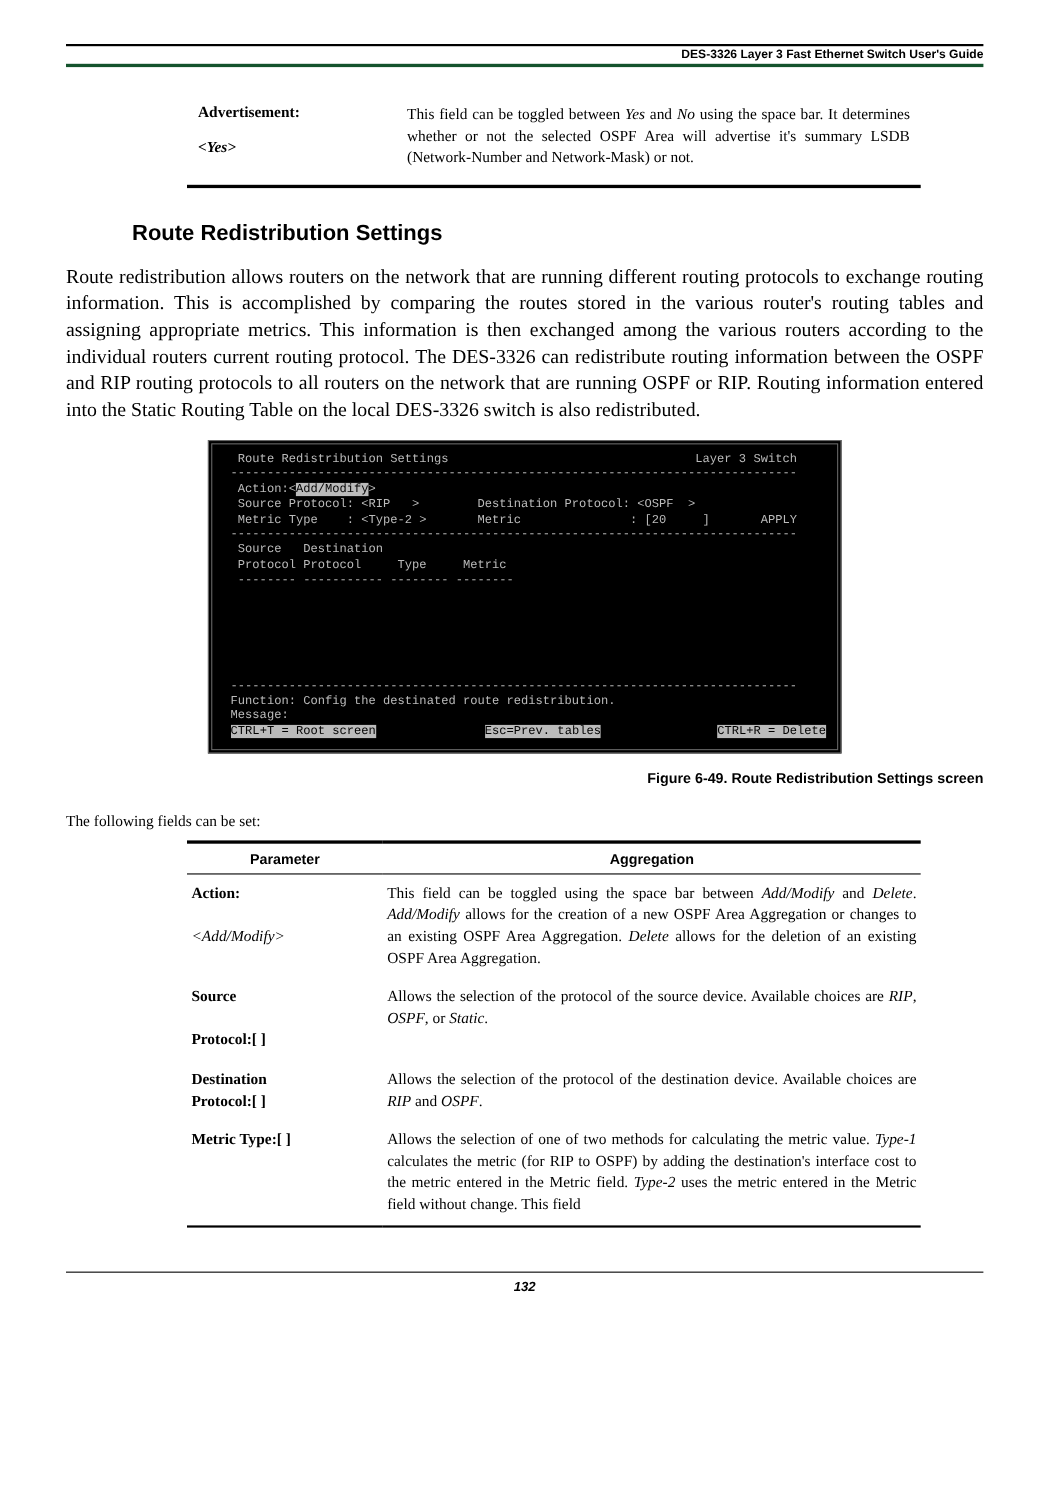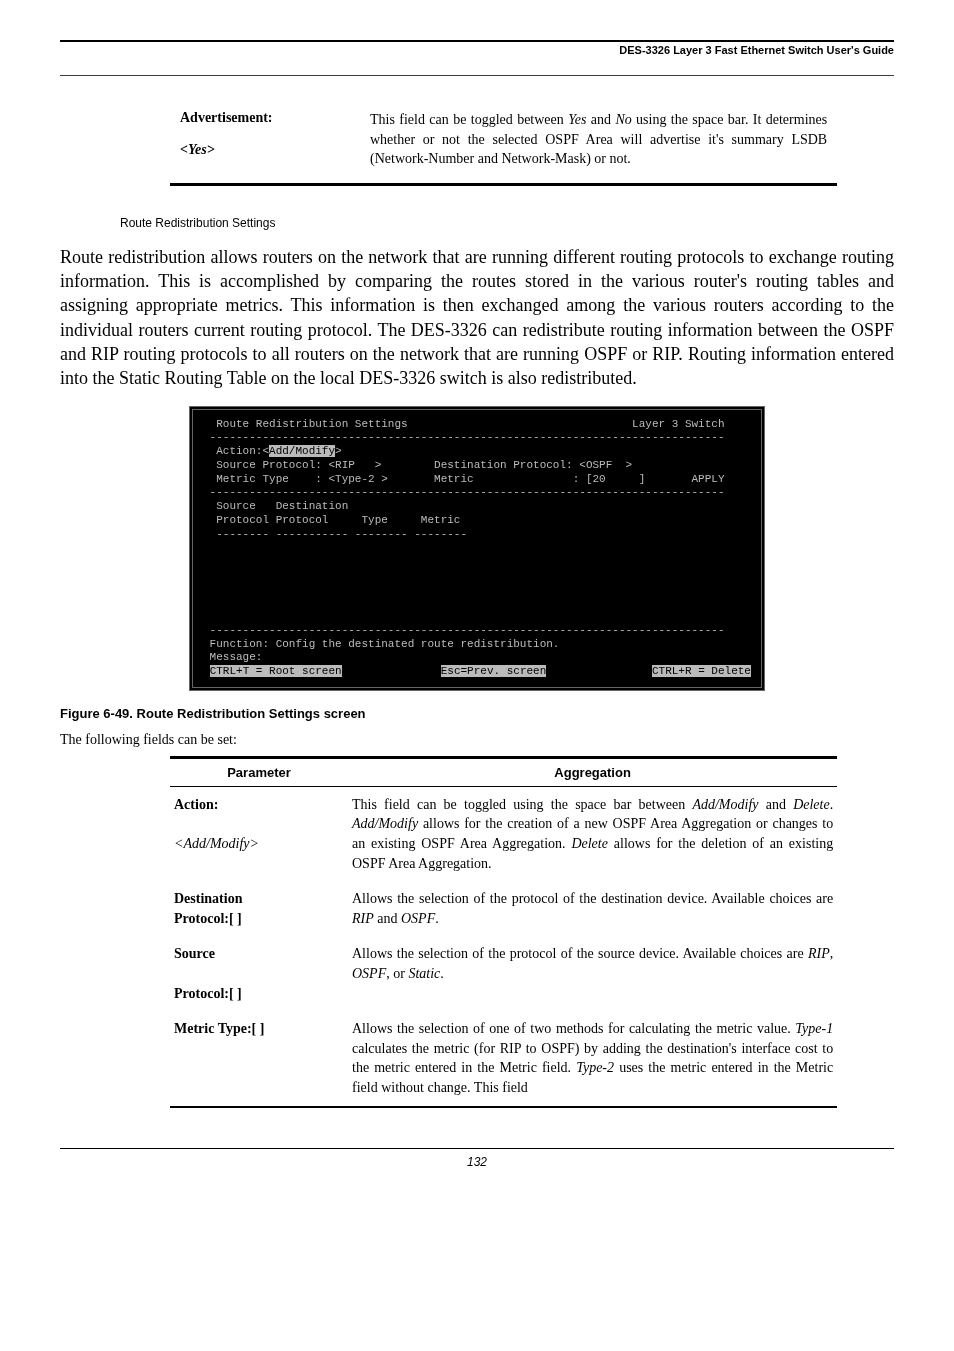--- a/index.html
+++ b/index.html
@@ -14,22 +14,22 @@
   }
   .top-header-line {
     border-top: 2px solid #000;
     margin-bottom: 2px;
   }
   .top-header {
     text-align: right;
     font-family: Arial, sans-serif;
     font-size: 11px;
     font-weight: bold;
-    border-bottom: 1px solid #14532d;
-    padding-bottom: 19px;
+    border-bottom: 3px solid #14532d;
+    padding-bottom: 2px;
     margin-bottom: 30px;
   }
   .param-table {
     width: 80%;
     margin: 0 auto 10px 110px;
     border-collapse: collapse;
   }
   .param-table td {
     vertical-align: top;
     padding: 4px 10px;
@@ -39,22 +39,22 @@
     width: 170px;
     font-family: Georgia, serif;
   }
   .param-table td.right {
     text-align: justify;
     line-height: 1.4;
   }
   .hr-thick { border: none; border-top: 3px solid #000; margin: 10px 0 30px 110px; width: 80%; }
   .section-heading {
     font-family: Arial, sans-serif;
-    font-weight: normal;
-    font-size: 12px;
+    font-weight: bold;
+    font-size: 20px;
     margin: 30px 0 15px 60px;
   }
   .body-para {
     text-align: justify;
     line-height: 1.35;
     margin: 0 0 15px 0;
     font-size: 18px;
   }
   .terminal-wrap {
     text-align: center;
@@ -67,25 +67,25 @@
     color: #bbb;
     font-family: 'Courier New', monospace;
     font-size: 11px;
     text-align: left;
     padding: 8px 10px;
     line-height: 1.25;
     white-space: pre;
   }
   .terminal .hl { background: #bbb; color: #000; }
   .figure-caption {
-    text-align: left;
+    text-align: right;
     font-family: Arial, sans-serif;
     font-weight: bold;
     font-size: 13px;
-    margin: 15px 0 11px;
+    margin: 15px 0 25px;
   }
   .fields-intro {
     font-size: 14px;
     margin-bottom: 8px;
   }
   .desc-table {
     width: 80%;
     margin-left: 110px;
     border-collapse: collapse;
   }
@@ -104,21 +104,21 @@
   }
   .desc-table td.pcol { width: 170px; }
   .desc-table td.dcol { text-align: justify; }
   .desc-bottom-border { border-bottom: 2px solid #000; }
   .page-footer {
     border-top: 1px solid #000;
     margin-top: 40px;
     padding-top: 6px;
     text-align: center;
     font-family: Arial, sans-serif;
-    font-weight: normal;
+    font-weight: bold;
     font-style: italic;
     font-size: 12px;
   }
   em { font-style: italic; }
 </style>
 </head>
 <body>
 
 <div class="top-header-line"></div>
 <div class="top-header">DES-3326 Layer 3 Fast Ethernet Switch User's Guide</div>
@@ -152,21 +152,21 @@
 <span>  -------- ----------- -------- --------</span>
 <span> </span>
 <span> </span>
 <span> </span>
 <span> </span>
 <span> </span>
 <span> </span>
 <span> ------------------------------------------------------------------------------</span>
 <span> Function: Config the destinated route redistribution.</span>
 <span> Message:</span>
- <span class="hl">CTRL+T = Root screen</span>               <span class="hl">Esc=Prev. screen</span>                <span class="hl">CTRL+R = Delete</span></div>
+ <span class="hl">CTRL+T = Root screen</span>               <span class="hl">Esc=Prev. tables</span>                <span class="hl">CTRL+R = Delete</span></div>
 </div>
 
 <div class="figure-caption">Figure 6-49.  Route Redistribution Settings screen</div>
 
 <div class="fields-intro">The following fields can be set:</div>
 
 <table class="desc-table">
   <tbody>
       <tr class="desc-header">
     <th>Parameter</th>
@@ -174,33 +174,33 @@
   </tr>
   <tr>
     <td class="pcol">
       <b>Action:</b><br><br>
       <em>&lt;Add/Modify&gt;</em>
     </td>
     <td class="dcol"><span>This field can be toggled using the space bar between </span><em>Add/Modify</em><span> and </span><em>Delete</em><span>. </span><em>Add/Modify</em><span> allows for the creation of a new OSPF Area Aggregation or changes to an existing OSPF Area Aggregation. </span><em>Delete</em><span> allows for the deletion of an existing OSPF Area Aggregation.</span></td>
   </tr>
   <tr>
     <td class="pcol">
+      <b>Source</b><br><br>
+      <b>Protocol:[    ]</b>
+    </td>
+    <td class="dcol"><span>Allows the selection of the protocol of the source device. Available choices are </span><em>RIP</em><span>, </span><em>OSPF</em><span>, or </span><em>Static</em><span>.</span></td>
+  </tr>
+  <tr>
+    <td class="pcol">
       <b>Destination</b><br>
       <b>Protocol:[         ]</b>
     </td>
     <td class="dcol"><span>Allows the selection of the protocol of the destination device. Available choices are </span><em>RIP</em><span> and </span><em>OSPF</em><span>.</span></td>
   </tr>
   <tr>
-    <td class="pcol">
-      <b>Source</b><br><br>
-      <b>Protocol:[    ]</b>
-    </td>
-    <td class="dcol"><span>Allows the selection of the protocol of the source device. Available choices are </span><em>RIP</em><span>, </span><em>OSPF</em><span>, or </span><em>Static</em><span>.</span></td>
-  </tr>
-  <tr>
     <td class="pcol desc-bottom-border">
       <b>Metric Type:[    ]</b>
     </td>
     <td class="dcol desc-bottom-border"><span>Allows the selection of one of two methods for calculating the metric value. </span><em>Type-1</em><span> calculates the metric (for RIP to OSPF) by adding the destination's interface cost to the metric entered in the Metric field.  </span><em>Type-2</em><span> uses the metric entered in the Metric field without change. This field</span></td>
   </tr>
 </tbody>
   </table>
 
 <div class="page-footer">132</div>
 

